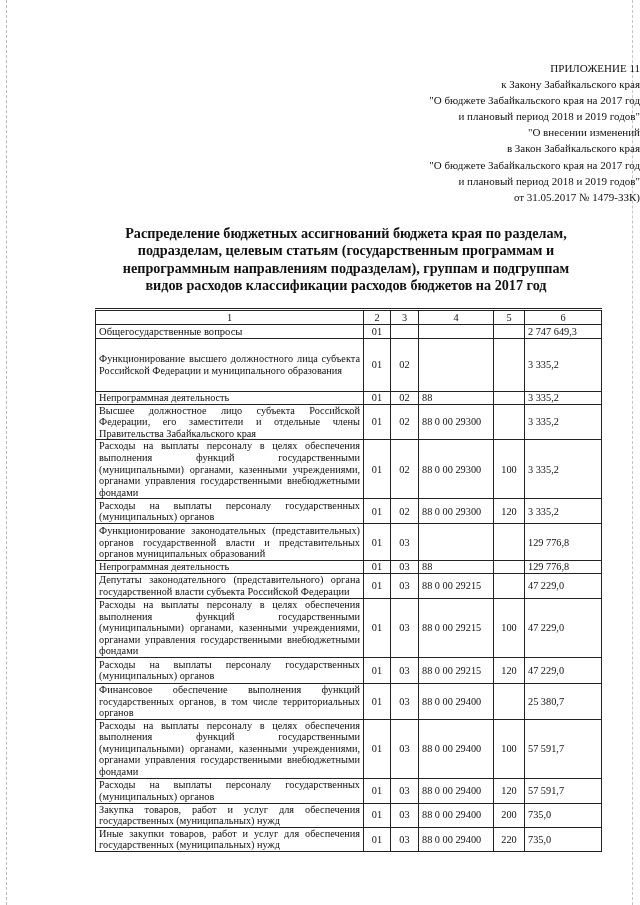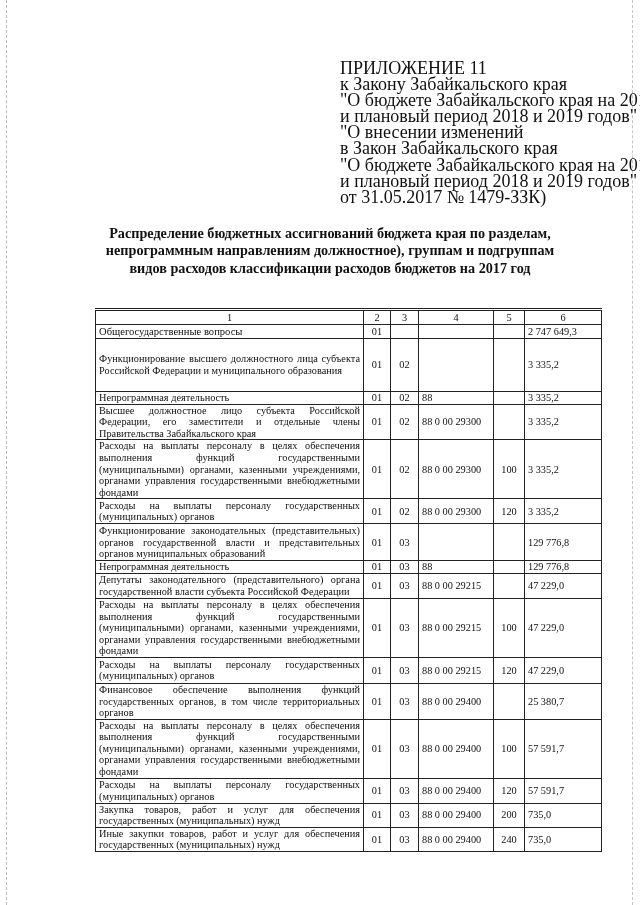--- a/index.html
+++ b/index.html
@@ -29,28 +29,28 @@
     top: 0;
     width: 0;
     height: 905px;
     border-left: 1px dashed #c4c4c4;
   }
   .appendix {
     position: absolute;
     left: 340px;
     top: 60px;
     width: 300px;
-    text-align: left;
-    font-size: 18px;
+    text-align: right;
+    font-size: 11px;
     line-height: 16.1px;
   }
   .appendix div { white-space: nowrap; }
   .title {
     position: absolute;
-    left: 90px;
+    left: 106px;
     top: 225px;
     width: 480px;
     text-align: center;
     font-weight: bold;
     font-size: 14.2px;
     line-height: 17.4px;
   }
   .title div { white-space: nowrap; }
 
   table.budget {
@@ -100,21 +100,22 @@
   <div>и плановый период 2018 и 2019 годов"</div>
   <div>"О внесении изменений</div>
   <div>в Закон Забайкальского края</div>
   <div>"О бюджете Забайкальского края на 2017 год</div>
   <div>и плановый период 2018 и 2019 годов"</div>
   <div>от 31.05.2017 № 1479-ЗЗК)</div>
 </div>
 
 <div class="title">
   <div>Распределение бюджетных ассигнований бюджета края по разделам,</div>
-  <div>непрограммным направлениям должностное), группам и подгруппам</div>
+  <div>подразделам, целевым статьям (государственным программам и</div>
+  <div>непрограммным направлениям подразделам), группам и подгруппам</div>
   <div>видов расходов классификации расходов бюджетов на 2017 год</div>
 </div>
 
 <table class="budget">
   <colgroup>
     <col style="width:268px">
     <col style="width:27px">
     <col style="width:28px">
     <col style="width:75px">
     <col style="width:31px">
@@ -248,17 +249,17 @@
     <td class="c">03</td>
     <td class="csr">88 0 00 29400</td>
     <td class="c">200</td>
     <td class="amt">735,0</td>
   </tr>
   <tr style="height:23px">
     <td class="name">Иные закупки товаров, работ и услуг для обеспечения государственных (муниципальных) нужд</td>
     <td class="c">01</td>
     <td class="c">03</td>
     <td class="csr">88 0 00 29400</td>
-    <td class="c">240</td>
+    <td class="c">220</td>
     <td class="amt">735,0</td>
   </tr>
 </tbody>
   </table>
 
 </body></html>

